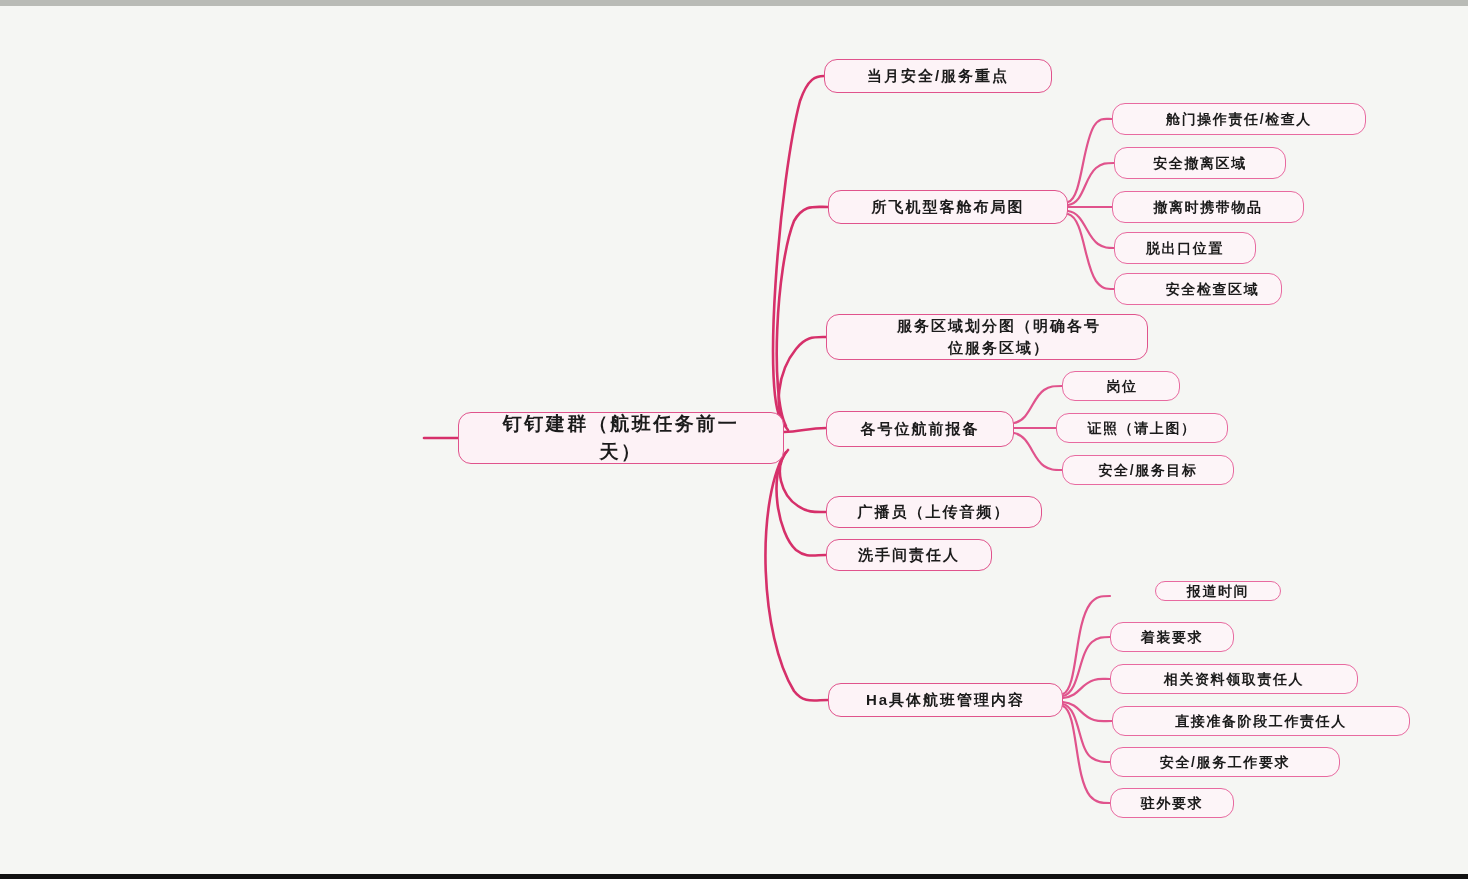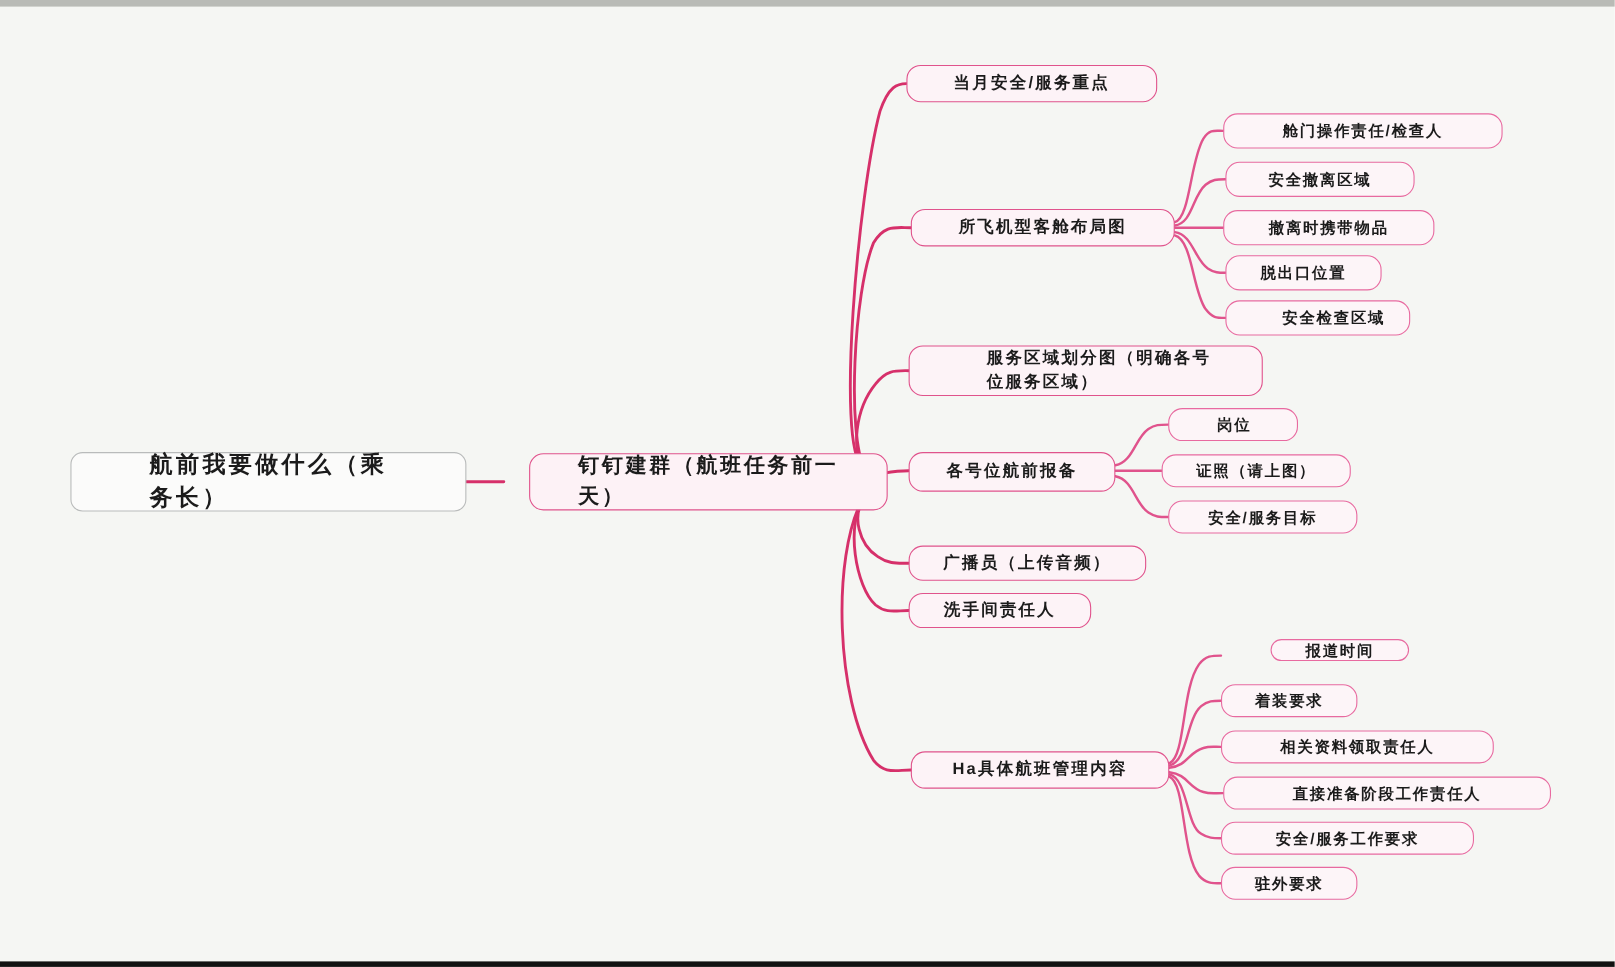--- a/index.html
+++ b/index.html
@@ -29,20 +29,21 @@
     height: 879px;
     pointer-events: none;
     z-index: 1;
   }
   .node {
     position: absolute;
     box-sizing: border-box;
     display: flex;
     align-items: center;
     justify-content: center;
+    text-align: center;
     z-index: 2;
     border-radius: 13px;
     line-height: 1.30;
     letter-spacing: 2.0px;
     color: #1b1b1b;
     padding: 2px 8px;
     white-space: pre-line;
   }
   .node.root {
     border: 1.6px solid #b9bbbb;
@@ -51,21 +52,20 @@
     font-size: 21px;
     font-weight: 700;
     letter-spacing: 3px;
   }
   .node.trunk {
     border: 1.7px solid #e0538c;
     background: #fdf2f6;
     font-size: 19px;
     font-weight: 700;
     letter-spacing: 2.5px;
-    margin-left: 23px;
   }
   .node.branch {
     border: 1.5px solid #e0538c;
     background: #fdf3f7;
     font-size: 15px;
     font-weight: 600;
   }
   .node.leaf {
     border: 1.4px solid #e86aa0;
     background: #fdf5f8;
@@ -119,22 +119,20 @@
 
       <path d="M 1063 688 C 1078 682 1074 620 1090 598 C 1096 590 1102 590 1110 590"></path>
       <path d="M 1063 690 C 1080 686 1078 648 1092 636 C 1098 631 1103 631 1110 631"></path>
       <path d="M 1063 692 C 1080 690 1080 678 1094 674 C 1100 672 1104 673 1110 673"></path>
       <path d="M 1063 696 C 1080 698 1080 710 1094 714 C 1100 716 1104 715 1112 715"></path>
       <path d="M 1063 698 C 1080 702 1078 744 1092 752 C 1098 756 1103 756 1110 756"></path>
       <path d="M 1063 700 C 1078 706 1074 770 1090 790 C 1096 797 1102 797 1110 797"></path>
     </g>
   </svg>
 
-  <div class="node root two-line" style="left:64px; top:405px; width:360px; height:54px;">航前我要做什么（乘
-务长）</div>
 
   <div class="node trunk two-line" style="left:458px; top:406px; width:326px; height:52px;">钉钉建群（航班任务前一
 天）</div>
 
   <div class="node branch" style="left:824px; top:53px; width:228px; height:34px;">当月安全/服务重点</div>
 
   <div class="node leaf" style="left:1112px; top:97px; width:254px; height:32px;">舱门操作责任/检查人</div>
 
   <div class="node branch" style="left:828px; top:184px; width:240px; height:34px;">所飞机型客舱布局图</div>
   <div class="node leaf" style="left:1114px; top:141px; width:172px; height:32px;">安全撤离区域</div>

